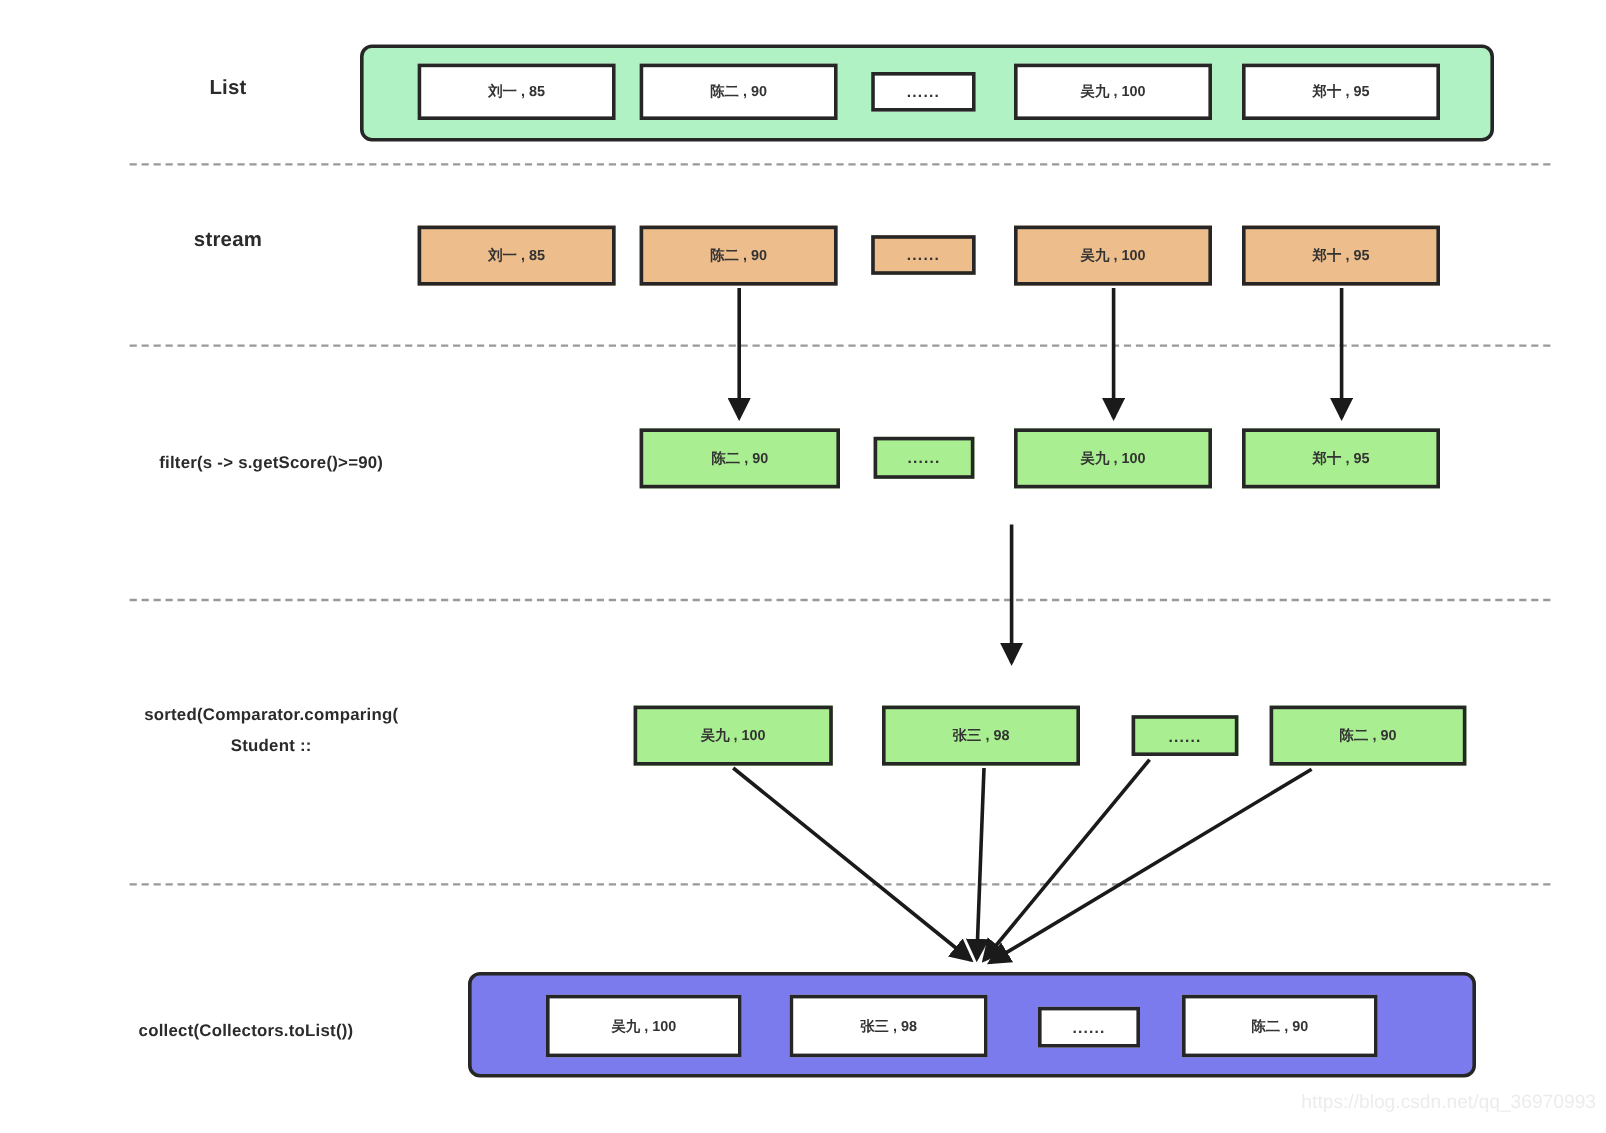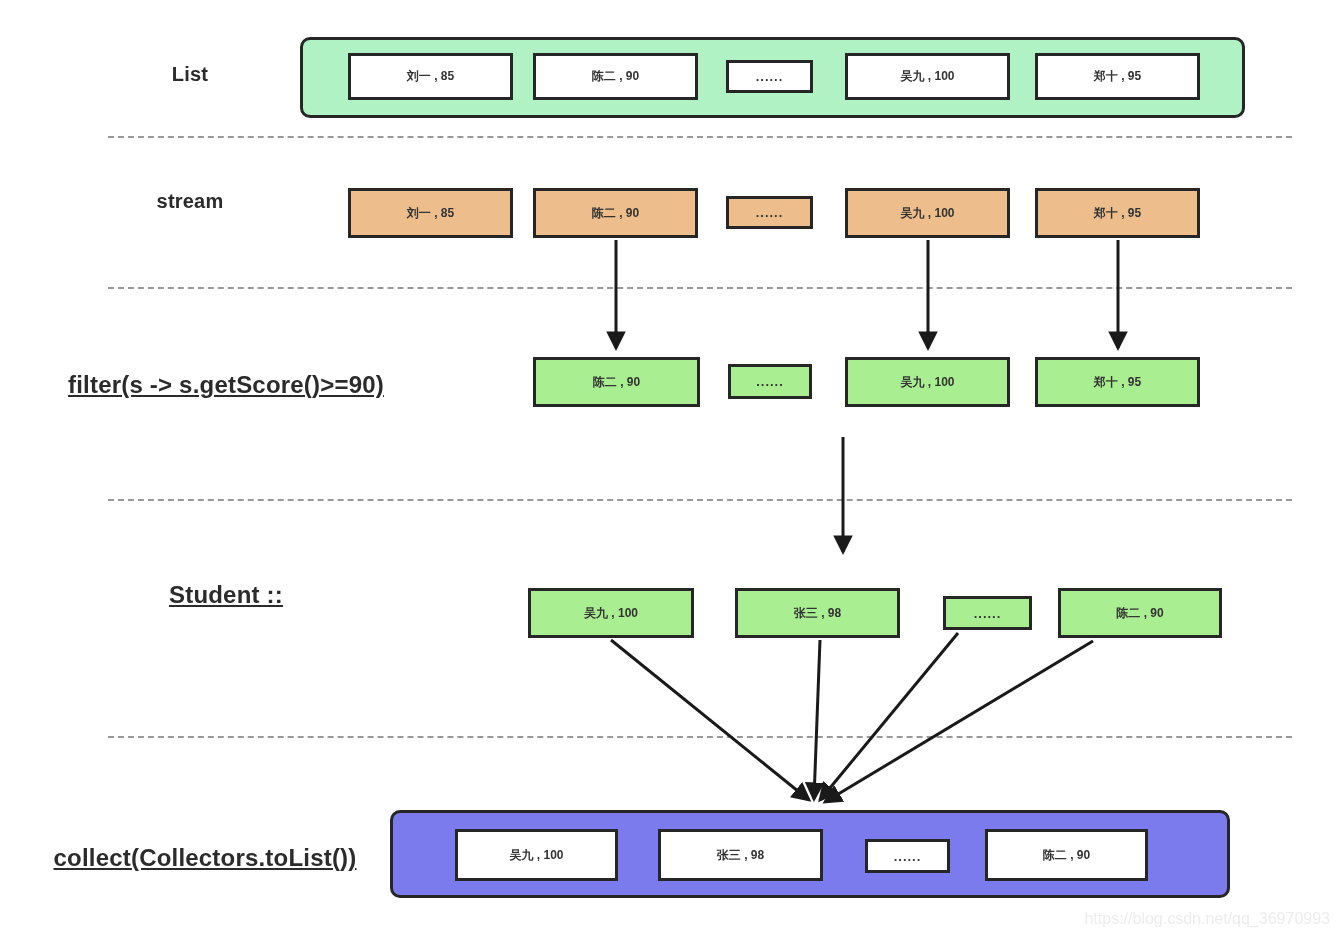--- a/index.html
+++ b/index.html
@@ -7,23 +7,23 @@
   }
   html,body{margin:0;padding:0;background:#ffffff;}
   .canvas{
     position:relative; width:1338px; height:944px; background:#ffffff; overflow:hidden;
     font-family:"Liberation Sans","DejaVu Sans",sans-serif;
   }
   .arrows{position:absolute; left:0; top:0; width:1338px; height:944px; pointer-events:none;}
   .sep{position:absolute; left:108px; width:1184px; height:0; border-top:2px dashed #999;}
   .rowlabel{
     position:absolute; text-align:center; font-weight:bold; color:#2b2b2b;
-    font-size:20px; letter-spacing:0.2px;
+    font-size:17px; letter-spacing:0.2px;
   }
-  .rowlabel.fn{font-size:24px; line-height:26px;text-decoration:underline;}
+  .rowlabel.fn{font-size:14px; line-height:26px;}
   .container{position:absolute; border:3px solid var(--border); border-radius:10px; box-sizing:border-box;}
   .container.mint{background:var(--mint);}
   .container.purple{background:var(--purple);}
   .box{
     position:absolute; box-sizing:border-box; border:3px solid var(--border);
     background:#ffffff; display:flex; align-items:center; justify-content:center;
     font-weight:bold; font-size:12px; color:#333; white-space:nowrap;
   }
   .box.orange{background:var(--orange);}
   .box.green{background:var(--green);}
@@ -62,20 +62,21 @@
       <line x1="820" y1="640" x2="814" y2="799" marker-end="url(#ah)"></line>
       <line x1="958" y1="633" x2="820" y2="800" marker-end="url(#ah)"></line>
       <line x1="1093" y1="641" x2="825" y2="802" marker-end="url(#ah)"></line>
     </g>
   </svg>
 
   <div class="rowlabel" style="left:40px; top:63px; width:300px;">List</div>
   <div class="rowlabel" style="left:40px; top:190px; width:300px;">stream</div>
   <div class="rowlabel fn" style="left:40px; top:372px; width:372px;">filter(s -&gt; s.getScore()&gt;=90)</div>
   <div class="rowlabel fn" style="left:40px; top:582px; width:372px;">
+    <div>sorted(Comparator.comparing(</div>
     <div>Student ::</div>
   </div>
   <div class="rowlabel fn" style="left:30px; top:845px; width:350px;">collect(Collectors.toList())</div>
 
   <div class="container mint" style="left:300px; top:37px; width:945px; height:81px;"></div>
   <div class="box" style="left:348px; top:53px; width:165px; height:47px;">刘一 , 85</div>
   <div class="box" style="left:533px; top:53px; width:165px; height:47px;">陈二 , 90</div>
   <div class="box dots" style="left:726px; top:60px; width:87px; height:33px;">......</div>
   <div class="box" style="left:845px; top:53px; width:165px; height:47px;">吴九 , 100</div>
   <div class="box" style="left:1035px; top:53px; width:165px; height:47px;">郑十 , 95</div>

